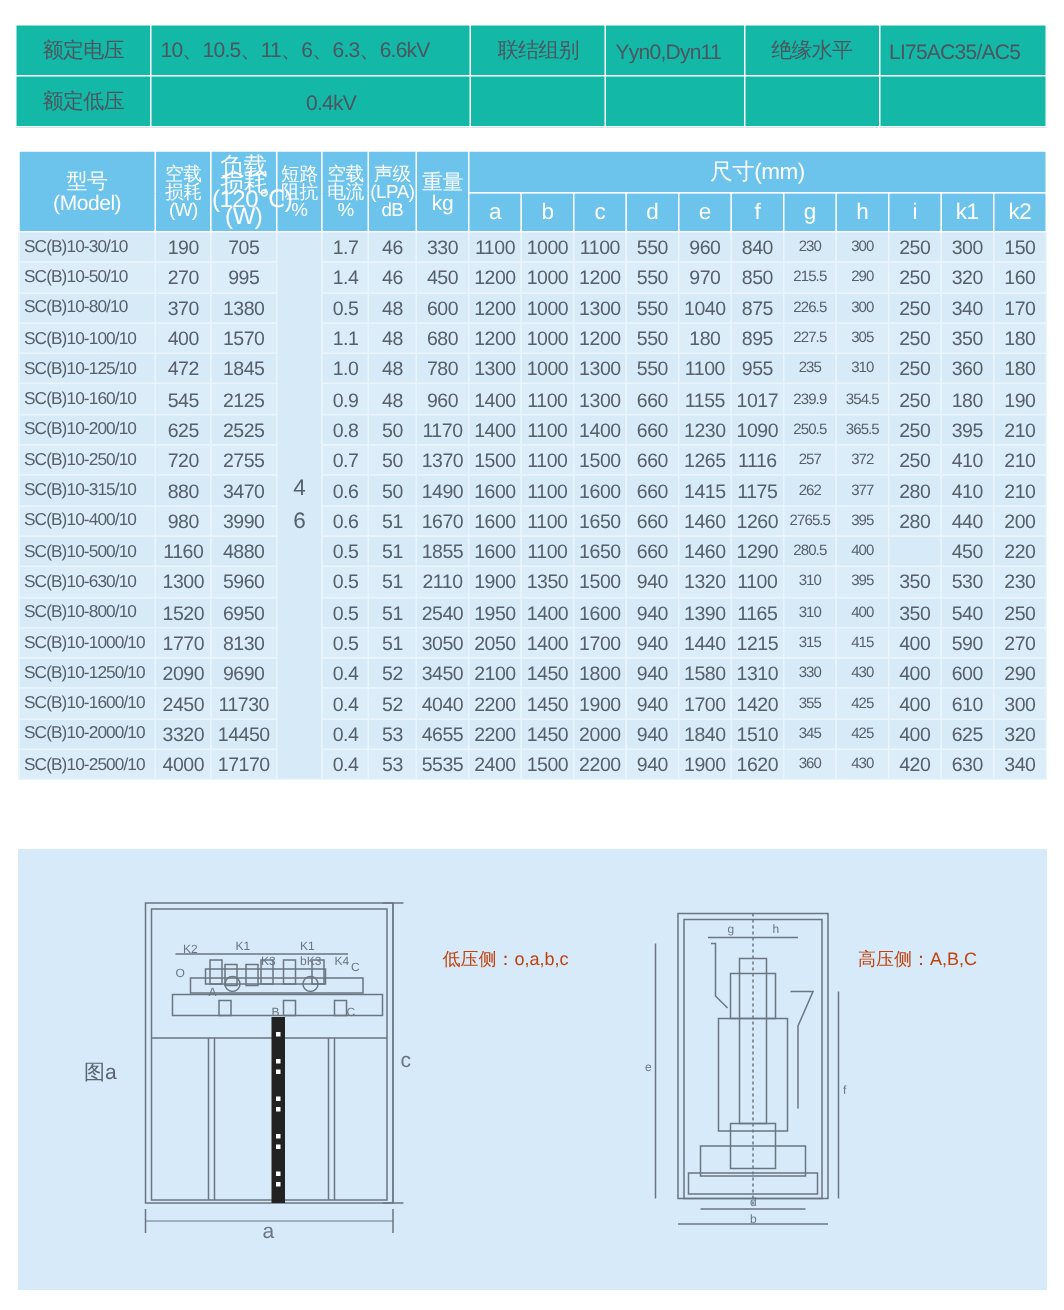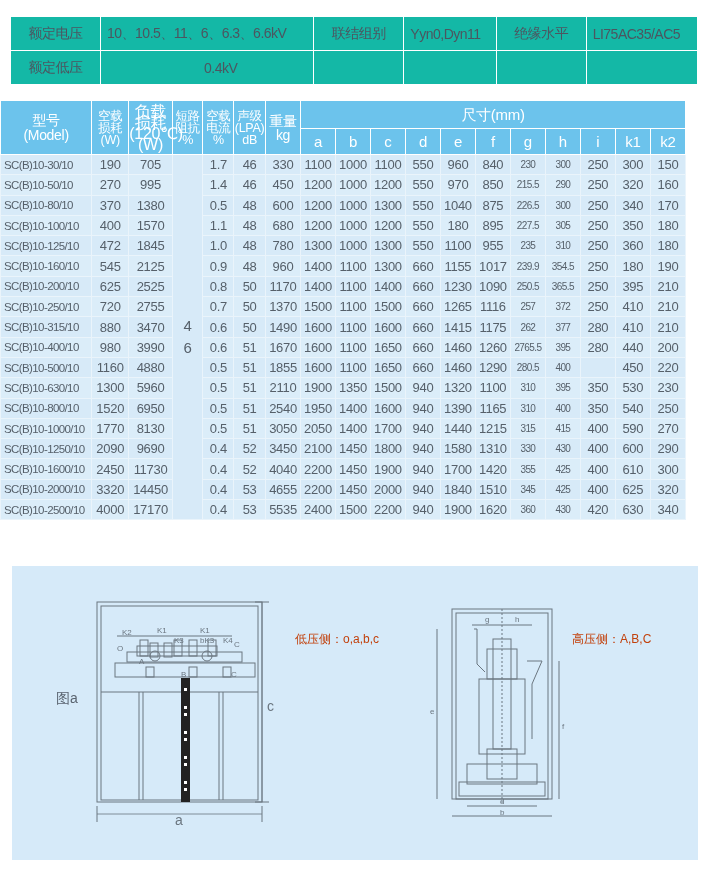--- a/index.html
+++ b/index.html
@@ -14,21 +14,21 @@
     border-collapse: collapse; background: #14b8a6;
   }
   .spec td {
     border: 1px solid #ffffff; height: 34px; font-size: 14px; color: #4c5660;
     padding: 0 6px; white-space: nowrap; letter-spacing: -0.5px;
   }
   .spec td.lbl { text-align: center; width: 90px; }
 
   
   .main {
-    position: absolute; left: 0; top: 100px; width: 686px;
+    position: absolute; left: 12px; top: 100px; width: 686px;
     border-collapse: collapse; table-layout: fixed;
   }
   .main th {
     background: #6cc3ec; color: #ffffff; font-weight: normal;
     border: 1px solid #ffffff; font-size: 12.5px; line-height: 12px;
     text-align: center; padding: 0; letter-spacing: -0.3px;
   }
   .main th.dimtitle { font-size: 15px; height: 28px; }
   .main th.dim { font-size: 15px; height: 26px; }
   .main th.model { font-size: 14px; line-height: 15px; }
@@ -477,21 +477,21 @@
         <td class="small">360</td>
         <td class="small">430</td>
         <td>420</td>
         <td>630</td>
         <td>340</td>
       </tr>
     </tbody>
 </table>
 
 <div class="panel">
-  <span class="figlabel" style="left:44px;top:124px">图a</span>
+  <span class="figlabel" style="left:44px;top:140px">图a</span>
 
   <svg style="left:70px;top:30px" width="220" height="240" viewBox="0 0 220 240">
     <g fill="none" stroke="#6b7680" stroke-width="1">
       <rect x="15" y="6" width="165" height="200"></rect>
       <rect x="19" y="10" width="157" height="194"></rect>
       <rect x="33" y="67" width="140" height="14"></rect>
       <line x1="19" y1="96" x2="176" y2="96"></line>
       <line x1="57" y1="96" x2="57" y2="204"></line>
         <line x1="61" y1="96" x2="61" y2="204"></line>
       <line x1="137" y1="96" x2="137" y2="204"></line>

